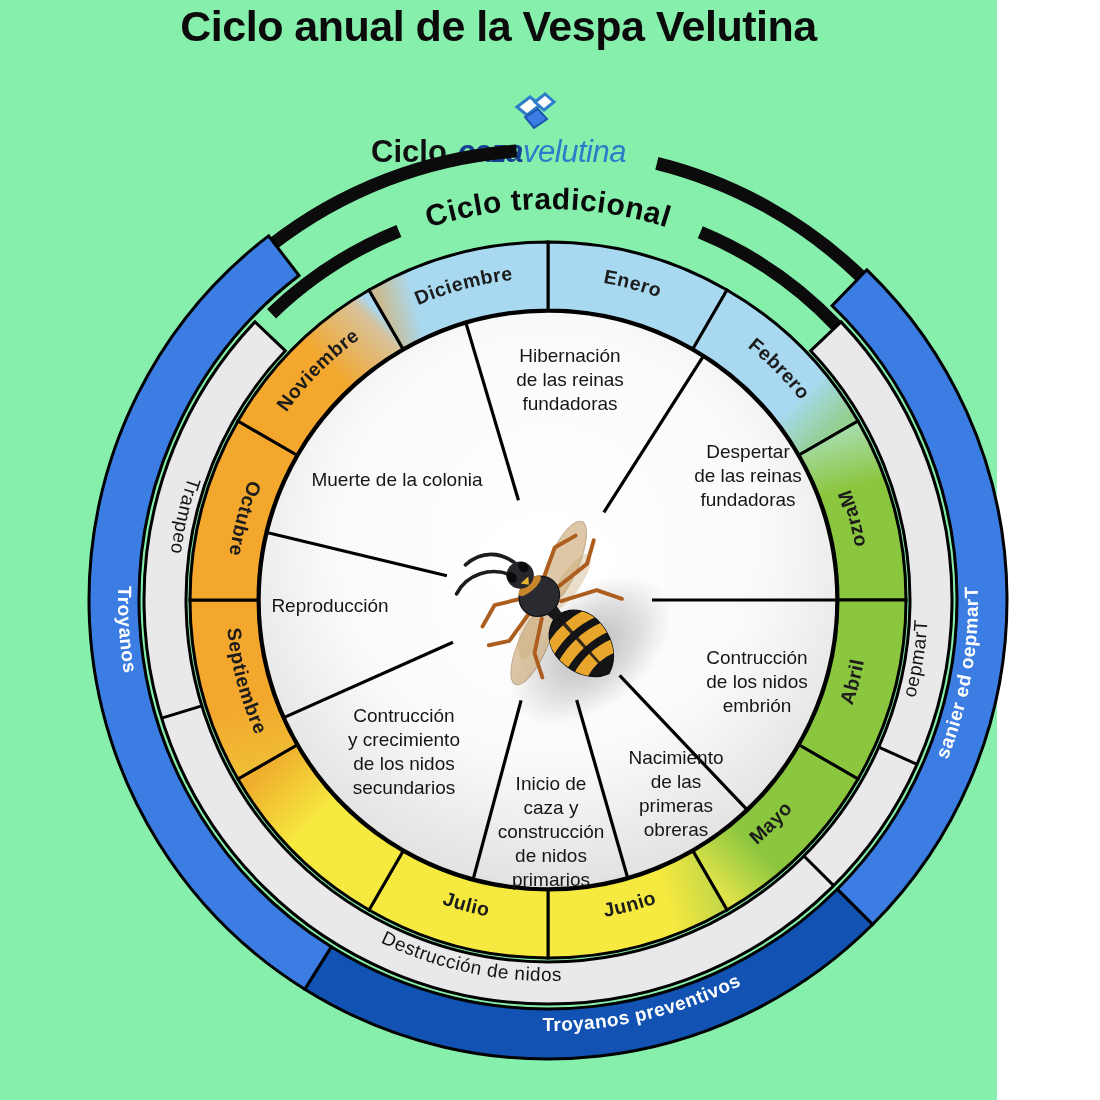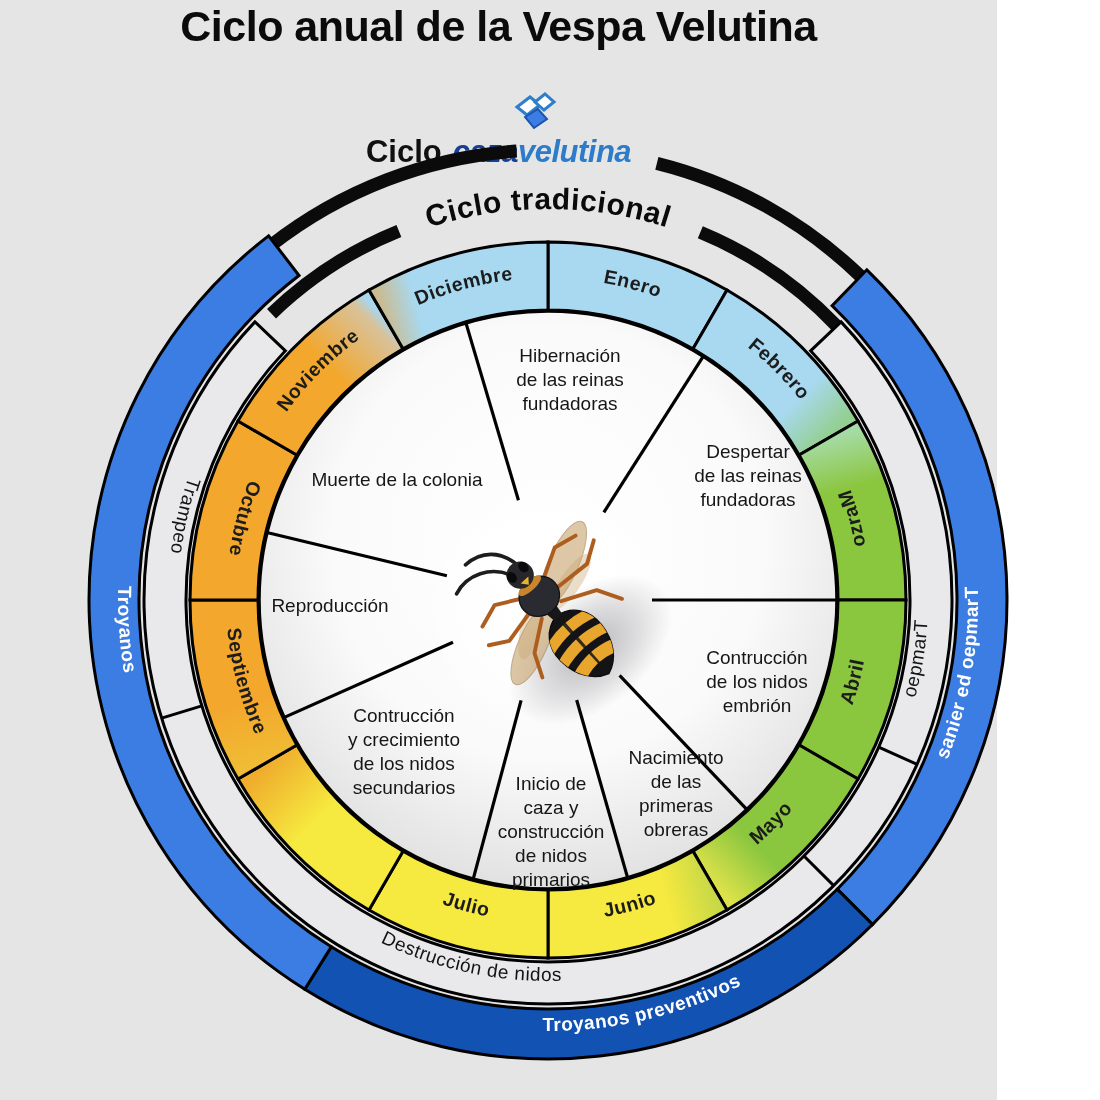--- a/index.html
+++ b/index.html
@@ -1,25 +1,25 @@
 <!DOCTYPE html>
 <html><head>
 <meta charset="utf-8">
 <style>
   html,body{margin:0;padding:0;background:#fff;}
   body{width:1100px;height:1100px;overflow:hidden;font-family:"Liberation Sans",sans-serif;}
-  .stage{position:relative;width:997px;height:1100px;background:#e5e5e5;}
+  .stage{position:relative;width:997px;height:1100px;background:#86efac;}
   .title{position:absolute;top:2px;left:0;right:0;margin:0;text-align:center;
          font-size:43px;font-weight:700;color:#0b0b0b;letter-spacing:-.5px;}
   .logo{position:absolute;top:88px;left:0;right:0;text-align:center;line-height:1;}
   .logo-icon{display:block;margin:0 auto;transform:translateX(36px);width:46px;height:48px;}
   .logo-text{font-size:31px;margin-top:0;}
   .lg-prefix{color:#101010;font-weight:600;margin-right:11px;}
   .lg-zero{color:#173f93;font-weight:700;font-style:italic;letter-spacing:-.5px;}
-  .lg-vel{color:#2d7cc9;font-weight:700;font-style:italic;letter-spacing:-.5px;}
+  .lg-vel{color:#2d7cc9;font-weight:400;font-style:italic;letter-spacing:-.5px;}
   #wheel{position:absolute;left:0;top:0;}
 </style>
 </head>
 <body>
 
 <div class="stage">
   <h1 class="title">Ciclo anual de la Vespa Velutina</h1>
 
   <div class="logo">
     <svg class="logo-icon" viewBox="0 0 46 44">

